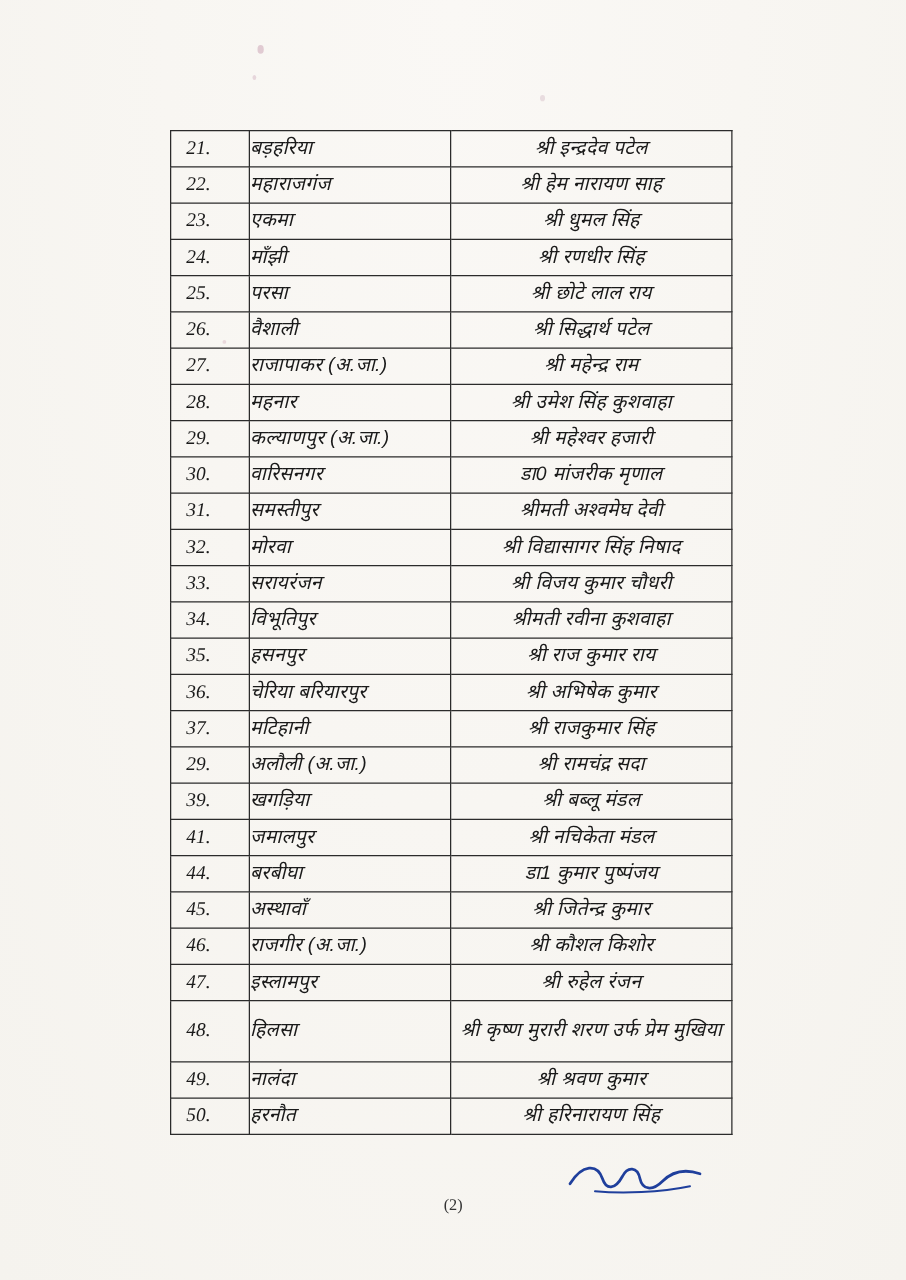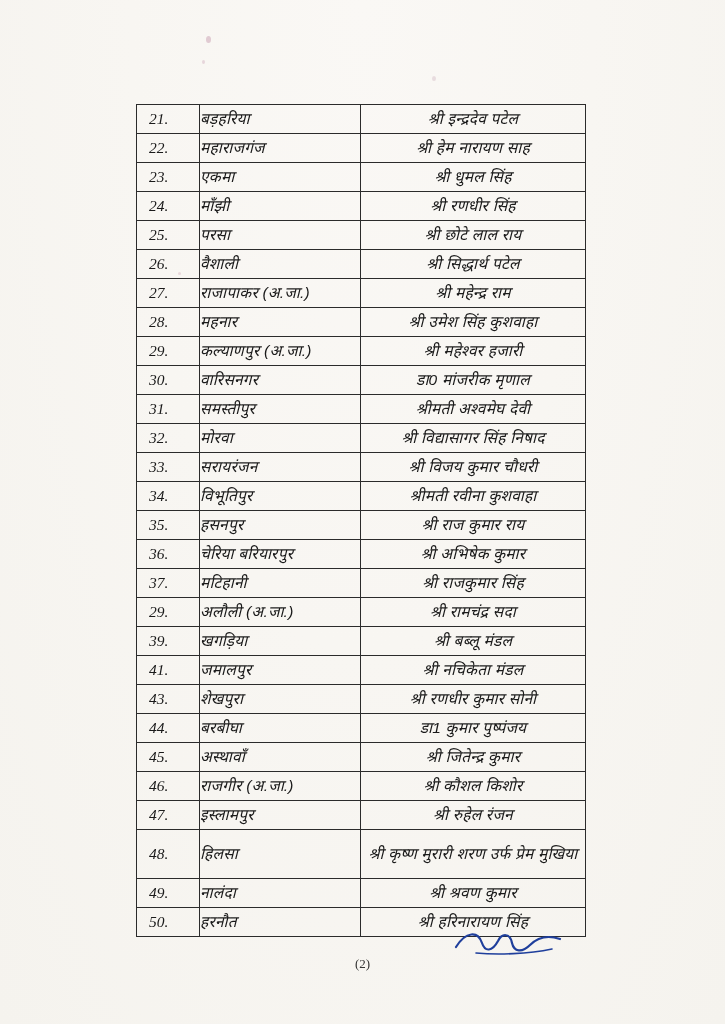--- a/index.html
+++ b/index.html
@@ -222,25 +222,20 @@
             <td class="num"><span class="n">39.</span></td>
             <td class="constituency">खगड़िया</td>
             <td class="candidate">श्री बब्लू मंडल</td>
           </tr>
           <tr>
             <td class="num"><span class="n">41.</span></td>
             <td class="constituency">जमालपुर</td>
             <td class="candidate">श्री नचिकेता मंडल</td>
           </tr>
           <tr>
-            <td class="num"><span class="n">43.</span></td>
-            <td class="constituency">शेखपुरा</td>
-            <td class="candidate">श्री रणधीर कुमार सोनी</td>
-          </tr>
-          <tr>
             <td class="num"><span class="n">44.</span></td>
             <td class="constituency">बरबीघा</td>
             <td class="candidate">डा1 कुमार पुष्पंजय</td>
           </tr>
           <tr>
             <td class="num"><span class="n">45.</span></td>
             <td class="constituency">अस्थावाँ</td>
             <td class="candidate">श्री जितेन्द्र कुमार</td>
           </tr>
           <tr>

